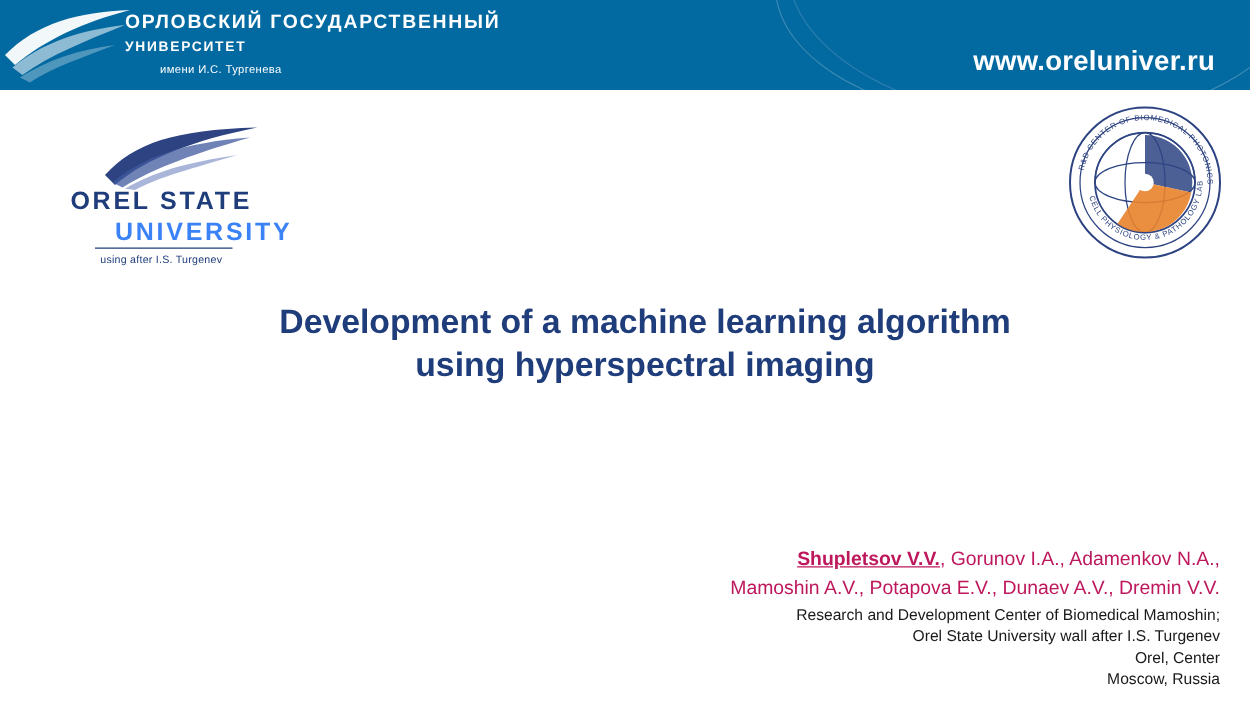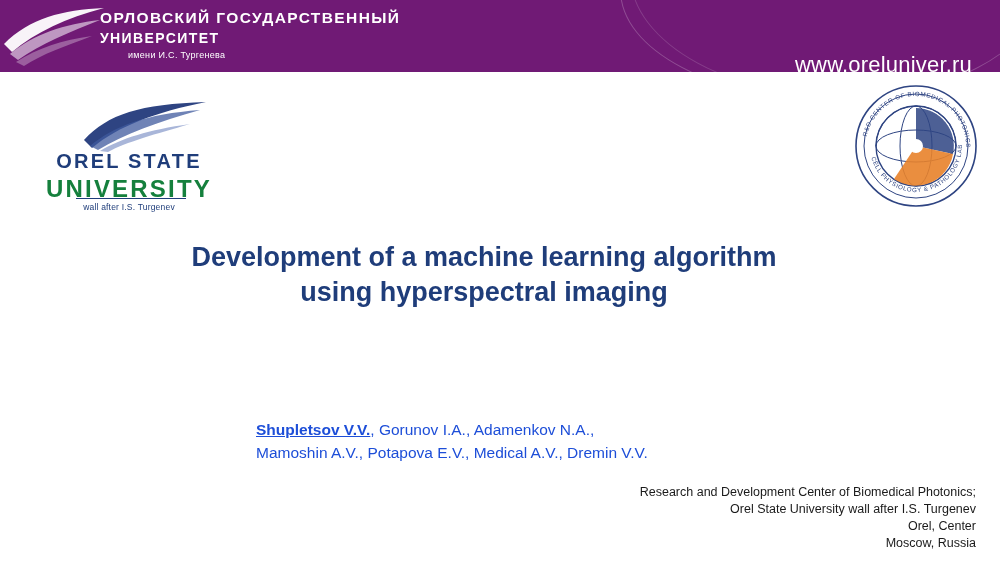--- a/index.html
+++ b/index.html
@@ -12,45 +12,45 @@
   .slide {
     position: relative;
     width: 1000px; height: 562px;
     background: #ffffff;
   }
 
   
   .top-banner {
     position: absolute; top: 0; left: 0;
     width: 1000px; height: 72px;
-    background: #701a75;
+    background: #0369a1;
     overflow: hidden;
   }
   .banner-swoosh {
     position: absolute; left: 0; top: 0; width: 110px; height: 72px;
   }
   .banner-text {
     position: absolute; left: 100px; top: 8px;
     color: #ffffff;
   }
   .banner-line1 {
     font-size: 15.5px; letter-spacing: 1.4px; font-weight: 700;
     line-height: 20px; white-space: nowrap;
   }
   .banner-line2 {
-    font-size: 14px; letter-spacing: 1.4px; font-weight: 700;
+    font-size: 11px; letter-spacing: 1.4px; font-weight: 700;
     line-height: 20px; white-space: nowrap;
   }
   .banner-line3 {
     font-size: 9px; letter-spacing: 0.3px; line-height: 14px;
     white-space: nowrap; font-weight: 400; margin-left: 28px;
   }
   .banner-url {
-    position: absolute; right: 28px; top: 52px;
-    font-size: 22px; color: #ffffff; font-weight: 400;
+    position: absolute; right: 28px; top: 36px;
+    font-size: 22px; color: #ffffff; font-weight: 700;
     letter-spacing: 0.2px;
   }
   .banner-arc {
     position: absolute; right: -40px; top: -120px;
     width: 420px; height: 220px;
     border-radius: 50%;
     background: transparent;
     border: 1px solid rgba(255,255,255,0.22);
   }
   .banner-arc2 {
@@ -67,55 +67,56 @@
     text-align: center;
   }
   .osu-swoosh { position: absolute; left: 58px; top: 0; }
   .osu-name1 {
     position: absolute; left: 0; top: 50px; width: 210px;
     font-size: 20px; font-weight: 700; color: #1f3d7a;
     letter-spacing: 2.2px; white-space: nowrap;
   }
   .osu-name2 {
     position: absolute; left: 0; top: 75px; width: 210px;
-    font-size: 24px; font-weight: 700; color: #15803d;
-    letter-spacing: 2.2px; white-space: nowrap;
+    font-size: 20px; font-weight: 700; color: #3b82f6;
+    letter-spacing: 2.2px; white-space: nowrap; text-align: right;
   }
   .osu-sub {
     position: absolute; left: 0; top: 102px; width: 210px;
     font-size: 8.5px; color: #1f3d7a; letter-spacing: 0.2px;
   }
   .osu-rule {
     position: absolute; left: 52px; top: 98px; width: 110px;
     height: 1px; background: #1f3d7a;
   }
 
   
   .emblem {
     position: absolute; right: 22px; top: 84px;
     width: 124px; height: 124px;
   }
 
   
   .title {
-    position: absolute; left: 64px; top: 240px;
+    position: absolute; left: 96px; top: 240px;
     width: 840px;
     text-align: center;
     color: #1f3d7a;
     font-size: 27px;
     font-weight: 700;
     line-height: 35px;
   }
   .title .ln { display: block; }
 
   
   .authors {
-    position: absolute; right: 24px; top: 418px;
+    position: absolute; right: 24px; top: 436px;
     width: 720px;
-    color: #1d4ed8;
+    text-align: right;
+    color: #be185d;
     font-size: 15.5px;
     line-height: 23px;
   }
   .authors .lead {
     font-weight: 700;
     text-decoration: underline;
   }
 
   
   .affils {
@@ -154,21 +155,21 @@
 
   <div class="osu-logo">
     <svg class="osu-swoosh" width="130" height="52" viewBox="0 0 130 52">
       <path d="M2 40 C 26 14, 58 4, 124 2 C 74 12, 36 26, 10 48 Z" fill="#2e4482"></path>
       <path d="M8 46 C 32 26, 64 14, 118 10 C 76 22, 42 34, 16 50 Z" fill="#3f5a9e" opacity="0.75"></path>
       <path d="M18 51 C 40 38, 66 30, 108 24 C 74 34, 44 42, 26 52 Z" fill="#6f86bf" opacity="0.6"></path>
     </svg>
     <div class="osu-name1">OREL STATE</div>
     <div class="osu-name2">UNIVERSITY</div>
     <div class="osu-rule"></div>
-    <div class="osu-sub">wall after I.S. Turgenev</div>
+    <div class="osu-sub">using after I.S. Turgenev</div>
   </div>
 
   <svg class="emblem" viewBox="0 0 124 124">
     <circle cx="62" cy="62" r="60" fill="#ffffff" stroke="#2e4482" stroke-width="1.6"></circle>
     <circle cx="62" cy="62" r="52" fill="#ffffff" stroke="#2e4482" stroke-width="1"></circle>
     <circle cx="62" cy="62" r="40" fill="#ffffff" stroke="#2e4482" stroke-width="1.4"></circle>
     <g stroke="#2e4482" stroke-width="1" fill="none">
       <ellipse cx="62" cy="62" rx="40" ry="16"></ellipse>
       <ellipse cx="62" cy="62" rx="16" ry="40"></ellipse>
       <path d="M22 62 A 40 40 0 0 1 102 62"></path>
@@ -188,23 +189,23 @@
     </text>
   </svg>
 
   <div class="title">
     <span class="ln">Development of a machine learning algorithm</span>
     <span class="ln">using hyperspectral imaging</span>
   </div>
 
   <div class="authors">
     <div><span class="lead">Shupletsov V.V.</span><span>,  Gorunov I.A., Adamenkov N.A.,</span></div>
-    <div>Mamoshin A.V., Potapova E.V., Medical A.V., Dremin V.V.</div>
+    <div>Mamoshin A.V., Potapova E.V., Dunaev A.V., Dremin V.V.</div>
   </div>
 
   <div class="affils">
-    <div>Research and Development Center of Biomedical Photonics;</div>
+    <div>Research and Development Center of Biomedical Mamoshin;</div>
     <div>Orel State University wall after I.S. Turgenev</div>
     <div>Orel, Center</div>
     <div>Moscow, Russia</div>
   </div>
 
 </div>
 
 </body></html>

